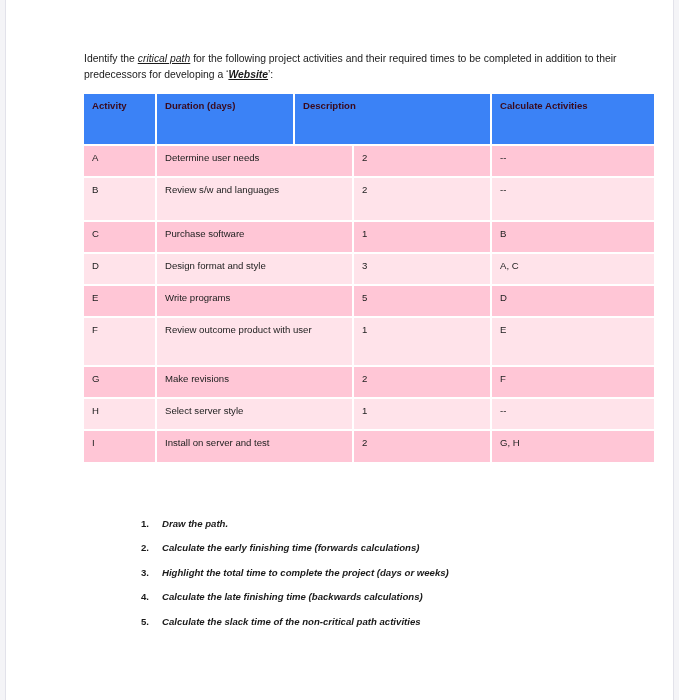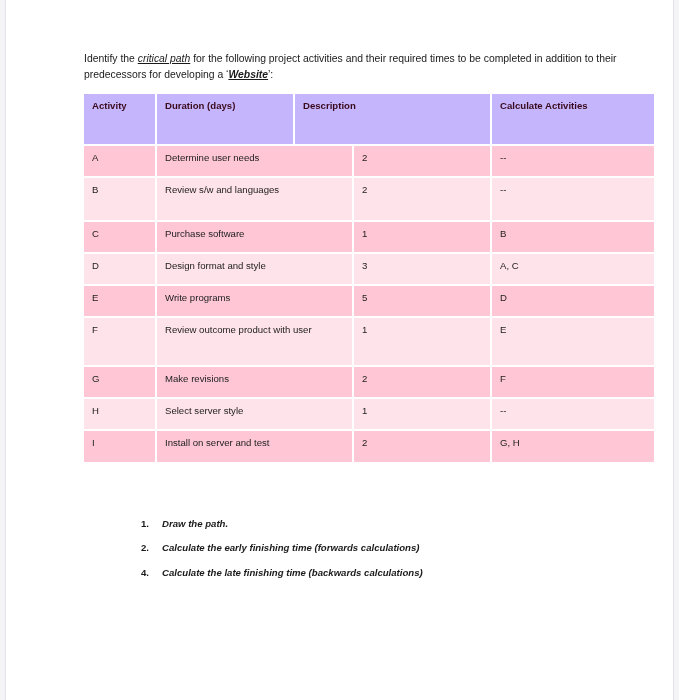--- a/index.html
+++ b/index.html
@@ -15,21 +15,21 @@
     font-size:10.4px; line-height:16px; color:#1a1a1a;
   }
   .intro em { font-style:italic;text-decoration:underline; }
   .intro .kw { font-weight:bold; font-style:italic; text-decoration:underline; }
 
   .tbl { position:absolute; left:84px; top:94px; width:570px; }
   .row { position:absolute; left:0; width:570px; display:flex; }
   .cell { box-sizing:border-box; padding:6px 8px; font-size:9.6px; color:#222; border-right:2px solid #fff; }
   .cell:last-child { border-right:none; }
   .c1 { width:73px; } .c2 { width:197px; } .c3 { width:138px; } .c4 { width:162px; }
-  .hdr .cell { background:#c4b5fd; font-weight:bold; color:#3a0a1c; padding-top:6px; }
+  .hdr .cell { background:#3b82f6; font-weight:bold; color:#3a0a1c; padding-top:6px; }
   .dark .cell { background:#ffc6d6; }
   .light .cell { background:#ffe3ea; }
 
   .tasks { position:absolute; left:141px; top:512px; margin:0; padding:0; list-style:none;font-weight:bold; }
   .tasks li { font-size:9.6px; line-height:24.4px; color:#1a1a1a; white-space:nowrap; }
   .tasks .num { display:inline-block; width:21px; }
   .tasks .txt { font-style:italic; }
 </style>
 </head>
 <body>
@@ -109,14 +109,16 @@
     <div class="cell c1">I</div>
     <div class="cell c2">Install on server and test</div>
     <div class="cell c3">2</div>
     <div class="cell c4">G, H</div>
   </div>
 </div>
 
 <ol class="tasks">
   <li><span class="num">1.</span><span class="txt">Draw the path.</span></li>
   <li><span class="num">2.</span><span class="txt">Calculate the early finishing time (forwards calculations)</span></li>
+  <li><span class="num">3.</span><span class="txt">Highlight the total time to complete the project (days or weeks)</span></li>
   <li><span class="num">4.</span><span class="txt">Calculate the late finishing time (backwards calculations)</span></li>
+  <li><span class="num">5.</span><span class="txt">Calculate the slack time of the non-critical path activities</span></li>
 </ol>
 
 </body></html>

